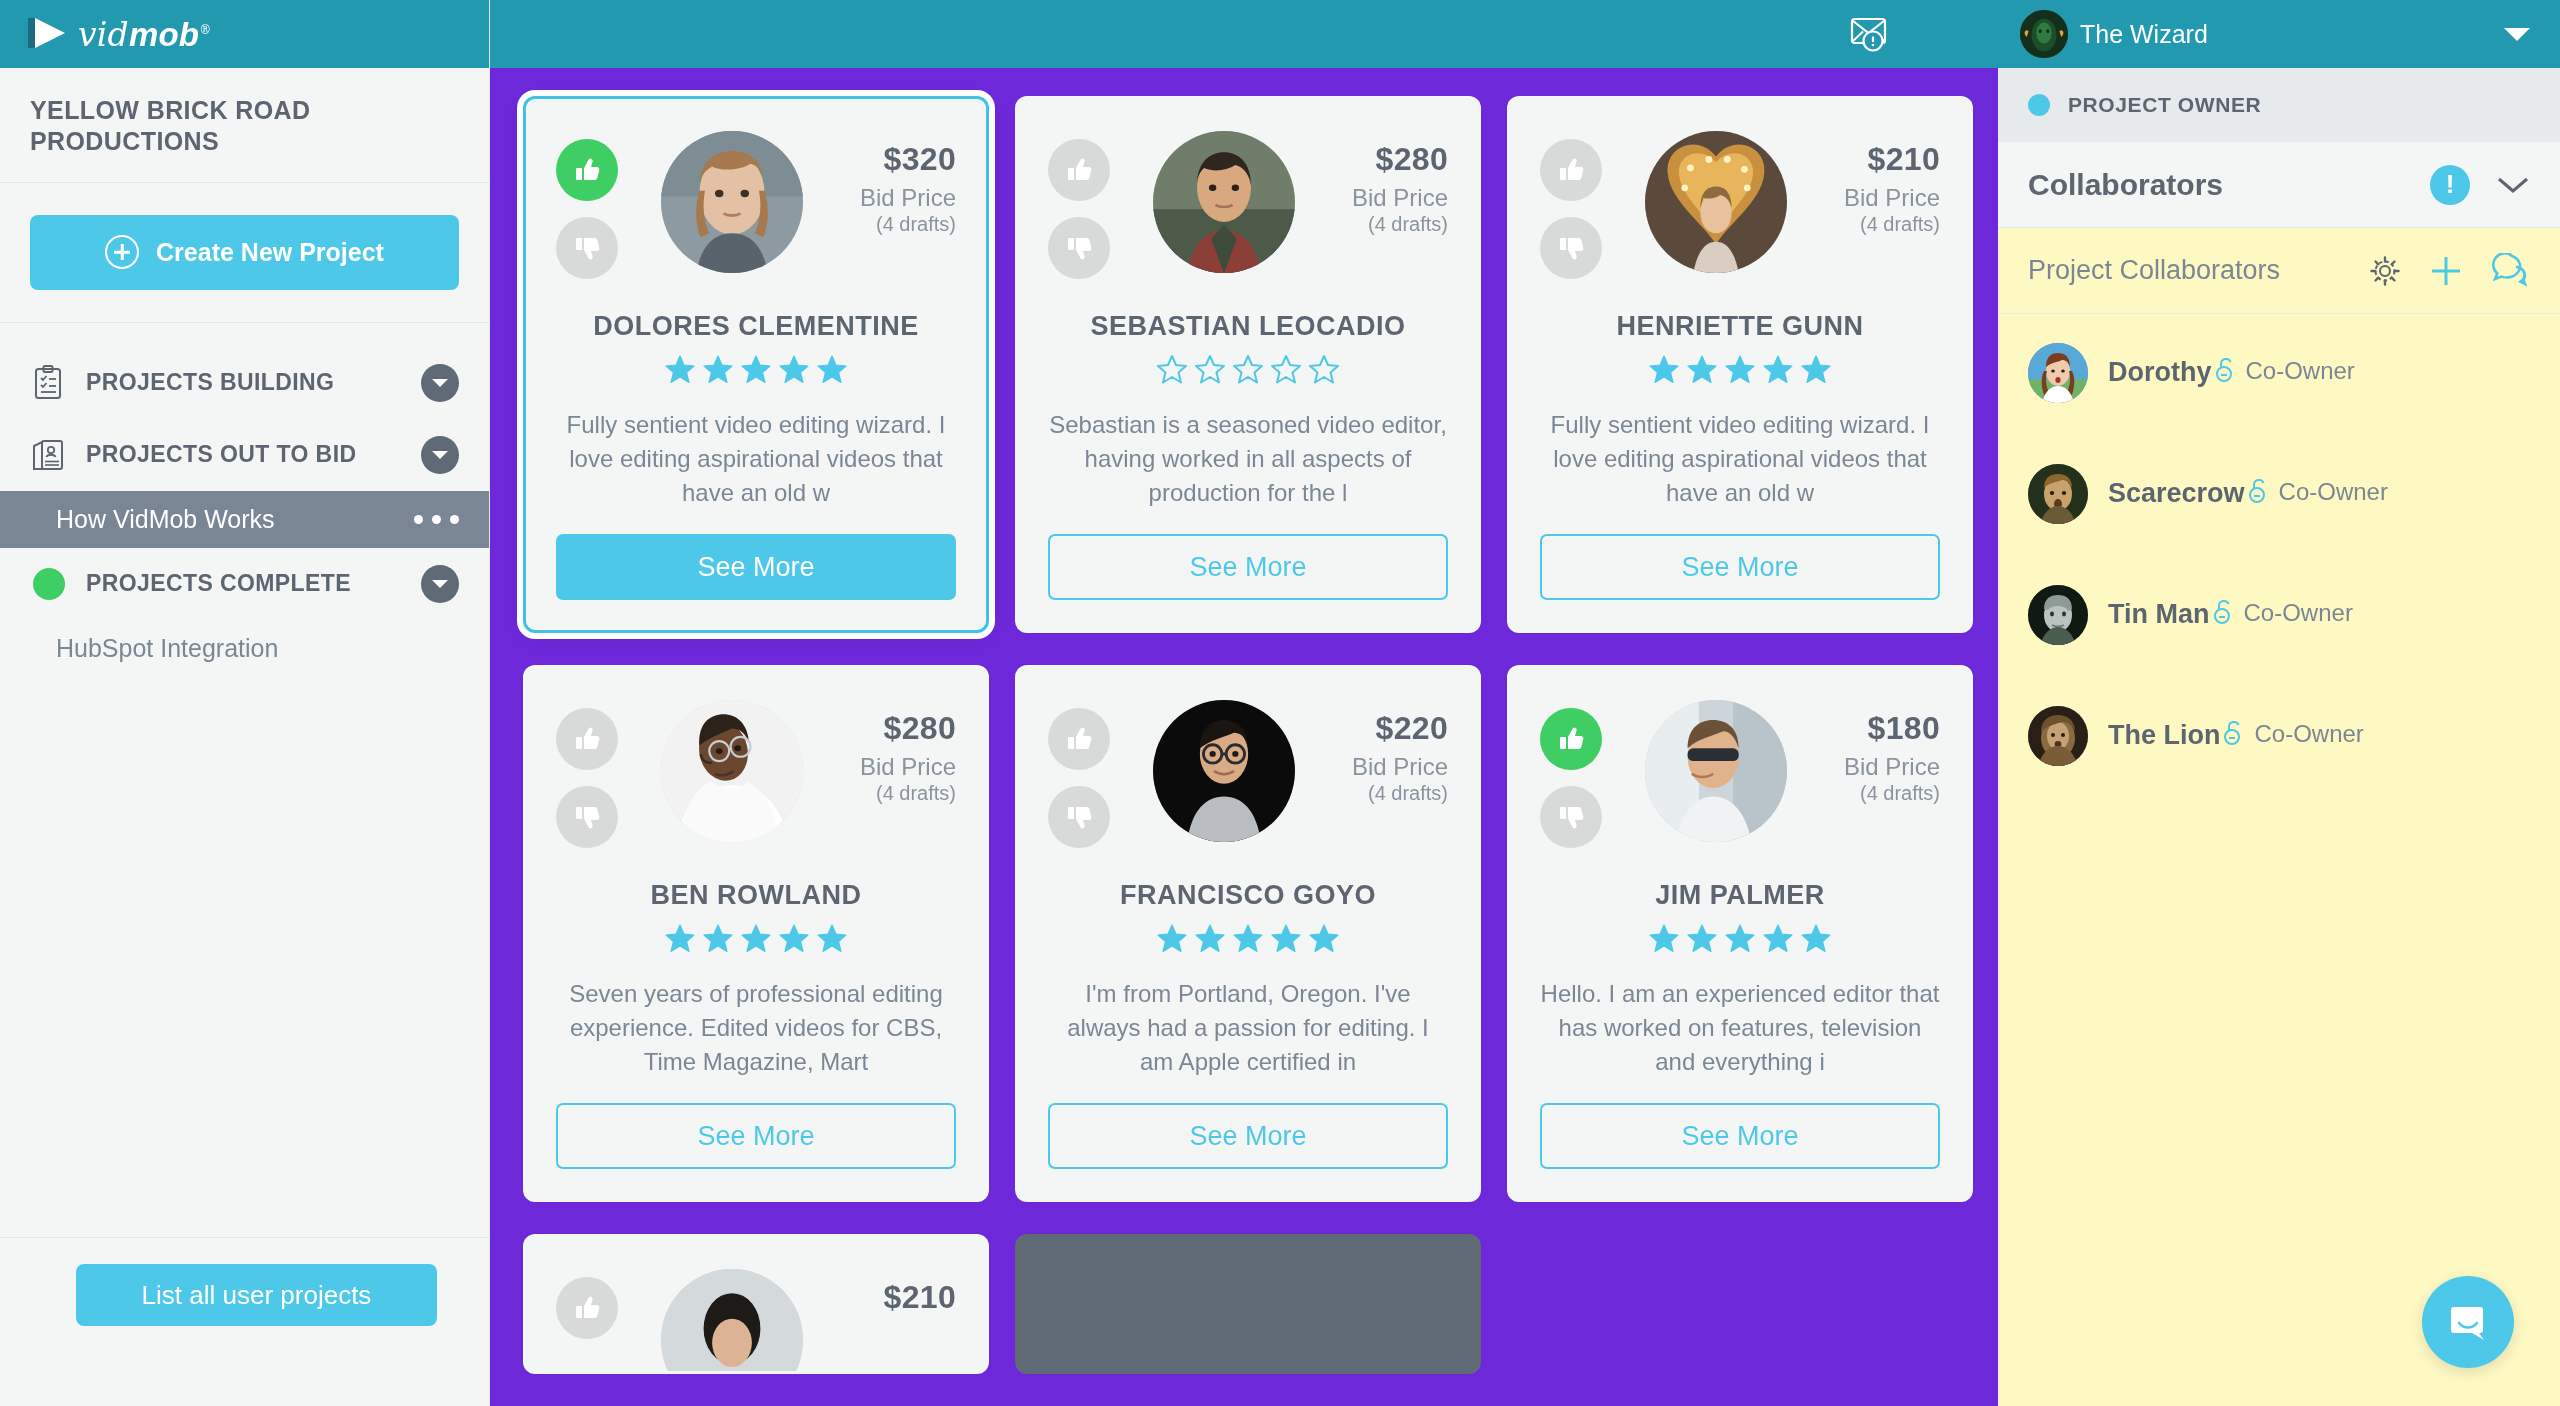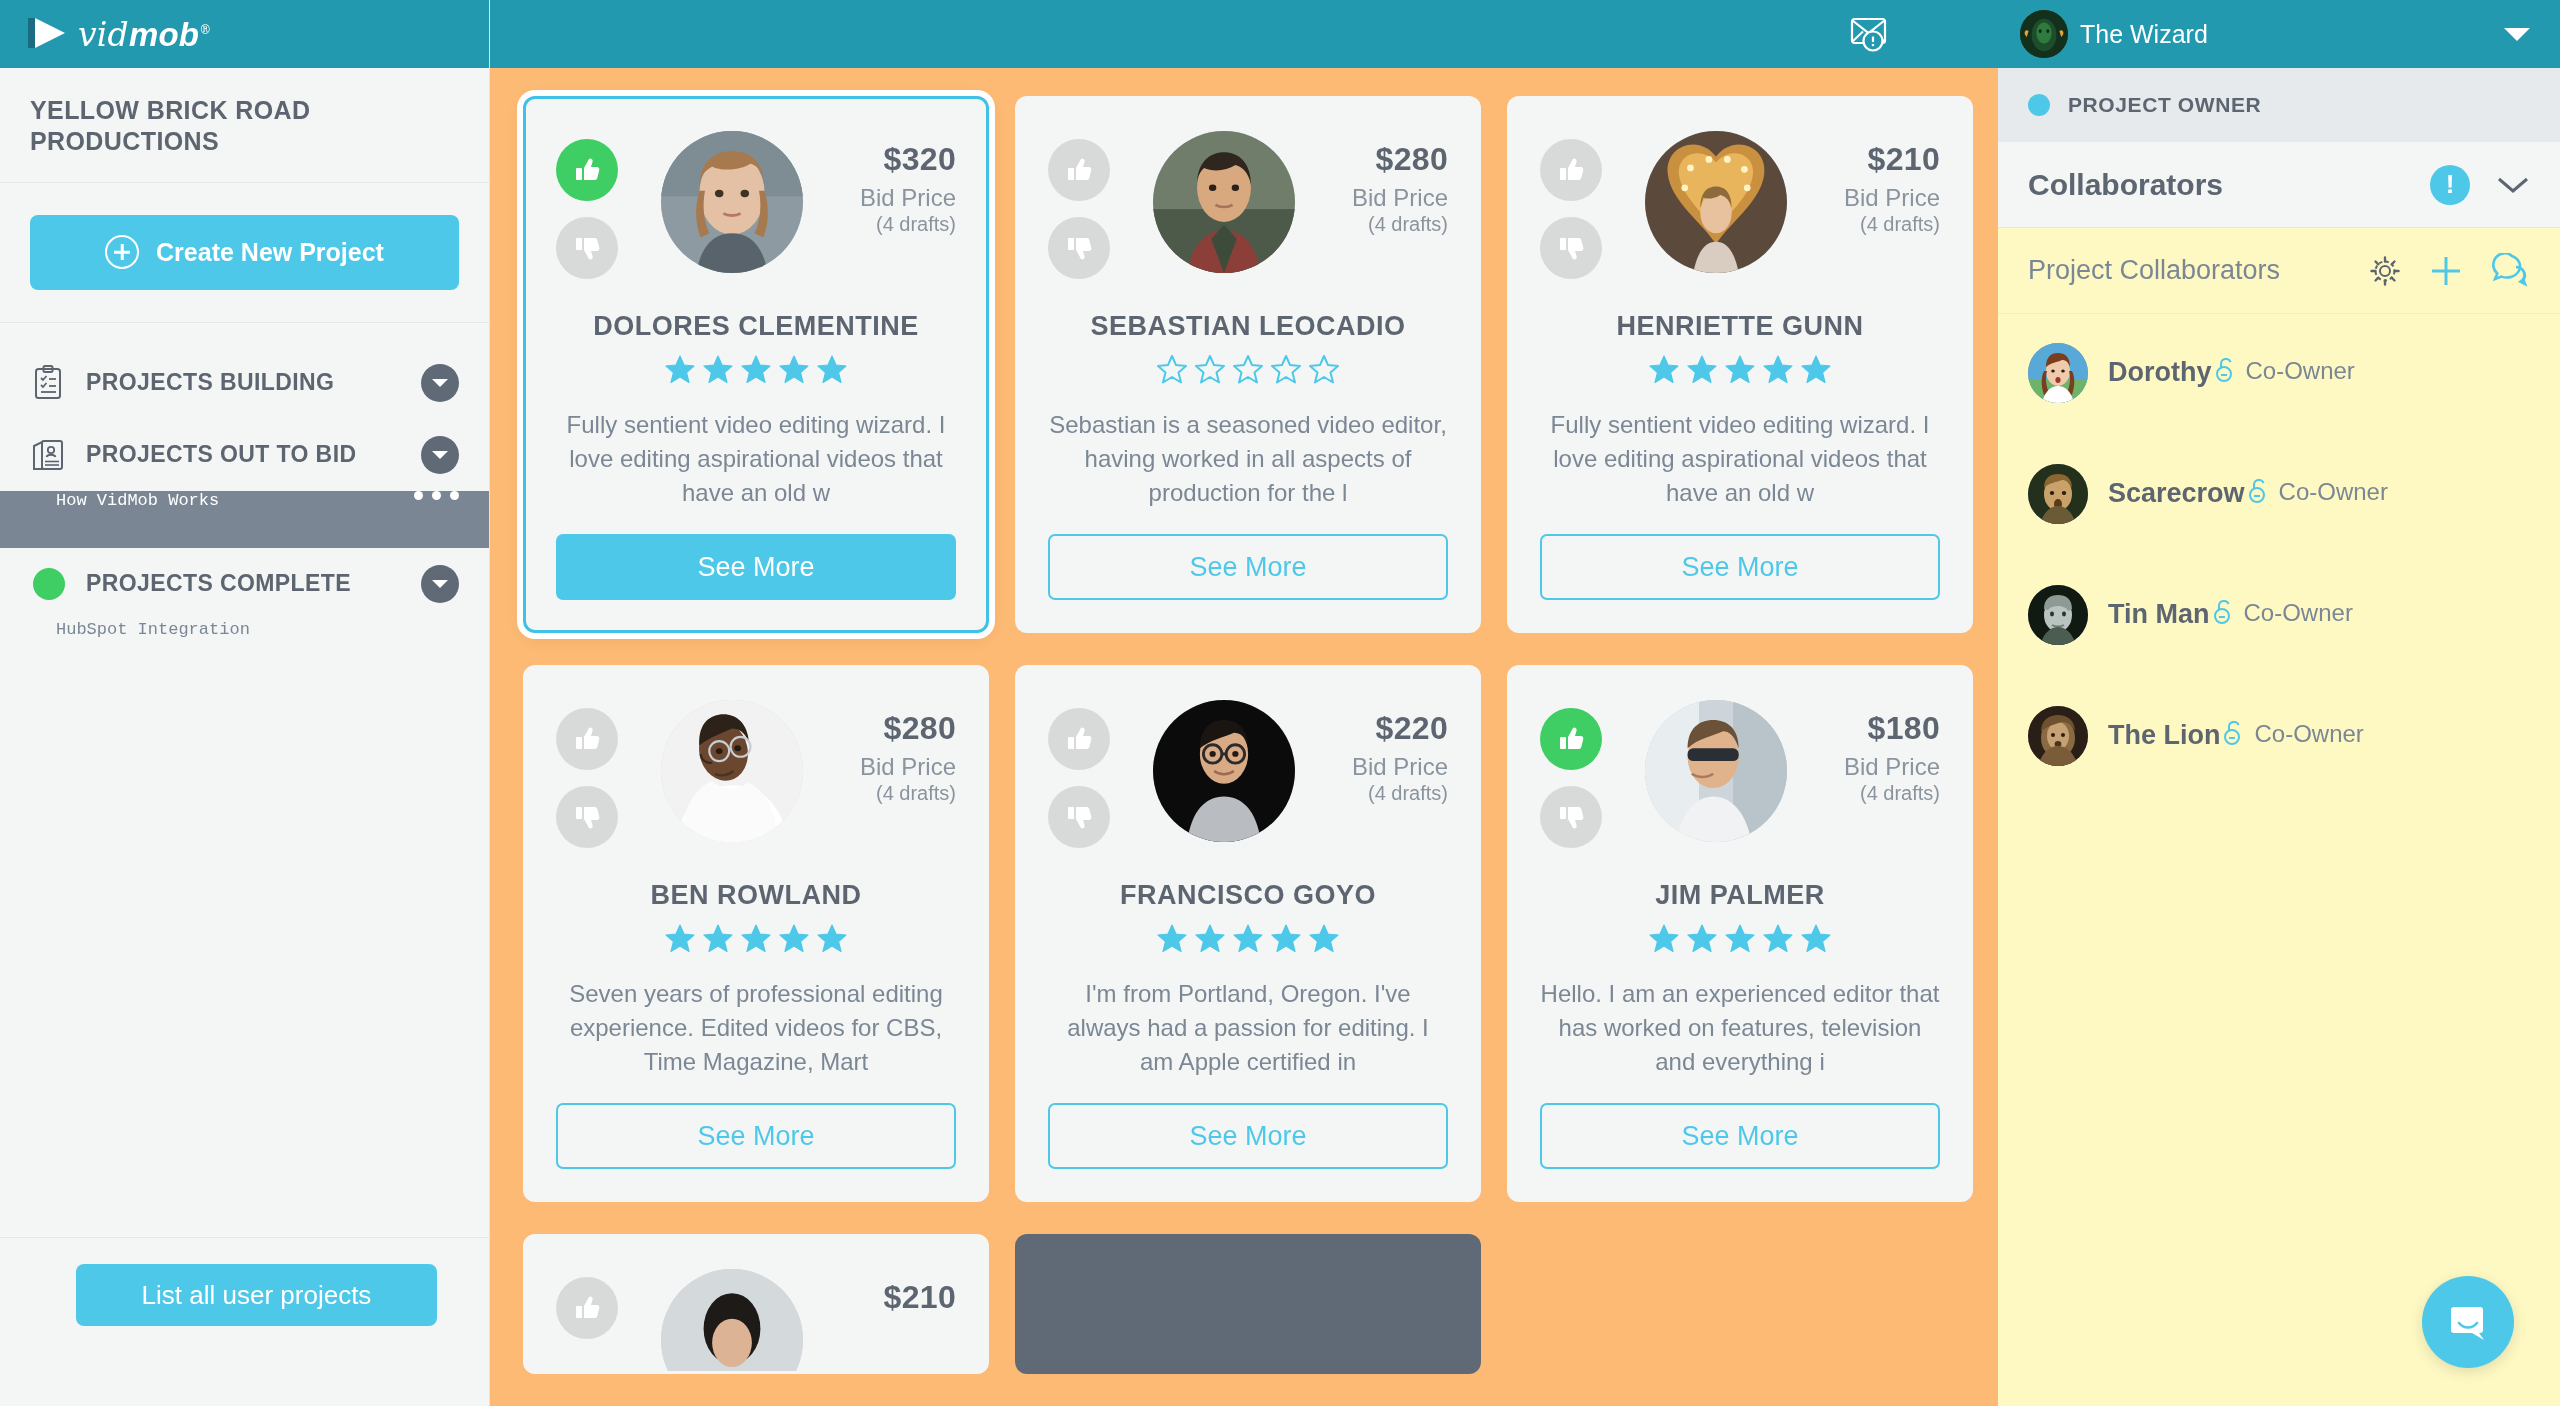--- a/index.html
+++ b/index.html
@@ -70,36 +70,36 @@
     width: 38px; height: 38px; border-radius: 50%; background: #5f6a76;
     display: flex; align-items: center; justify-content: center; flex: 0 0 38px;
     cursor: pointer;
   }
   .chev-btn svg { display: block; }
   .dot-green {
     width: 32px; height: 32px; border-radius: 50%; background: #3ece63;
     flex: 0 0 32px; margin-right: 21px; margin-left: 3px;
   }
   .sub-row {
-    height: 57px; display: flex; align-items: flex-start; justify-content: space-between;
-    padding: 0 30px 0 56px; font-size: 17px; color: #7b8794; cursor: pointer; font-family: Liberation Mono, monospace;
+    height: 57px; display: flex; align-items: center; justify-content: space-between;
+    padding: 0 30px 0 56px; font-size: 25px; color: #7b8794; cursor: pointer;
   }
   .sub-row.active { background: #7b8694; color: #ffffff; }
   .dots { display: flex; gap: 9px; }
   .dots i { width: 9px; height: 9px; border-radius: 50%; background: #fff; display: block; }
 
   .listall-wrap { padding: 26px 64px 80px 64px; border-top: 1px solid #e4e8e9; }
   .listall-btn {
     width: 100%; height: 62px; border: none; border-radius: 8px;
     background: #4ec8e8; color: #fff; font-size: 26px;
     font-family: "Liberation Sans", sans-serif; cursor: pointer; margin-left: 12px;
   }
 
   
-  .main-col { flex: 1 1 auto; display: flex; flex-direction: column; min-width: 0; background: #fdba74; }
+  .main-col { flex: 1 1 auto; display: flex; flex-direction: column; min-width: 0; background: #6d28d9; }
   .main-topbar {
     height: 68px; background: #2399b0;
     display: flex; align-items: center; justify-content: flex-end;
     padding-right: 104px; flex: 0 0 68px;
   }
   .env-btn { cursor: pointer; display: block; }
 
   .cards-scroll {
     flex: 1 1 auto; position: relative; overflow: hidden;
     padding: 28px 0 0 0;

